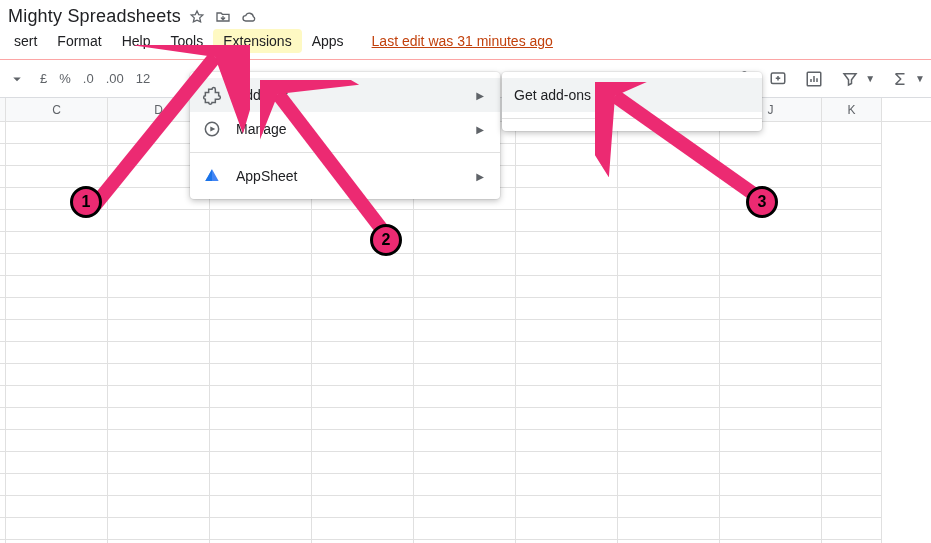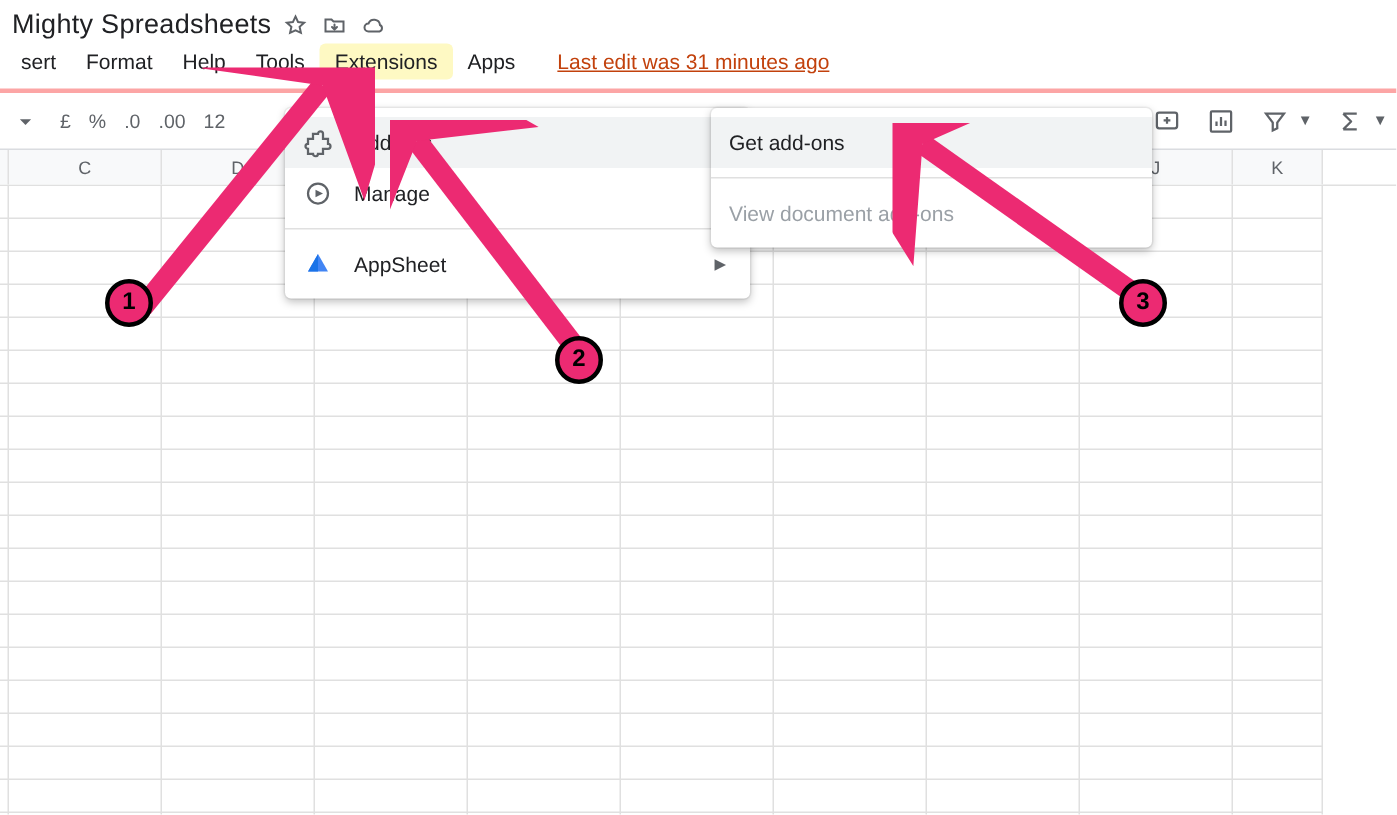--- a/index.html
+++ b/index.html
@@ -33,21 +33,21 @@
     cursor: pointer;
   }
   .titlebar svg { width:16px; height:16px; }
 
   
   .menubar {
     display: flex;
     align-items: center;
     padding: 0 0 6px 4px;
     gap: 0;
-    border-bottom: 3px solid #fca5a5;
+    border-bottom: 1px solid #fca5a5;
     font-size: 14px;
     color:#202124;
   }
   .menubar .menu-item {
     padding: 4px 10px;
     border-radius: 4px;
     cursor: pointer;
   }
   .menubar .menu-item.active {
     background: #fef9c3;
@@ -152,21 +152,21 @@
     margin-left:auto;
     color:#5f6368;
     font-size:10px;
   }
   .menu-panel .mi.disabled { color:#9aa0a6; cursor:default; }
   .menu-panel hr {
     border:none; border-top:1px solid #e0e0e0; margin:6px 0;
   }
 
   #menu-extensions { top:72px; left:190px; width:310px; }
-  #menu-addons     { top:72px; left:474px; width:294px; }
+  #menu-addons     { top:72px; left:502px; width:260px; }
 
   
   .badge {
     position:absolute;
     width:32px; height:32px;
     background:#ec2a72;
     border:3px solid #000;
     border-radius:50%;
     display:flex; align-items:center; justify-content:center;
     font-weight:bold;
@@ -550,23 +550,20 @@
     <span>AppSheet</span>
     <span class="mi-arrow">▶</span>
   </div>
 </div>
 
 <div id="menu-addons" class="menu-panel">
   <div class="mi hover">
     <span>Get add-ons</span>
   </div>
   <hr>
-  <div class="mi disabled">
-    <span>View document add-ons</span>
-  </div>
 </div>
 
 <svg class="arrow" style="left:80px; top:45px;" width="170" height="180" viewBox="0 0 170 180">
   <defs>
       <marker id="ah1" markerWidth="14" markerHeight="14" refX="3" refY="5" orient="auto">
     <path d="M0 0L12 5L0 10L3 5z" fill="#ec2a72"></path>
       </marker>
     </defs>
   <line x1="15" y1="160" x2="135" y2="12" stroke="#ec2a72" stroke-width="14" marker-end="url(#ah1)"></line>
 </svg>

